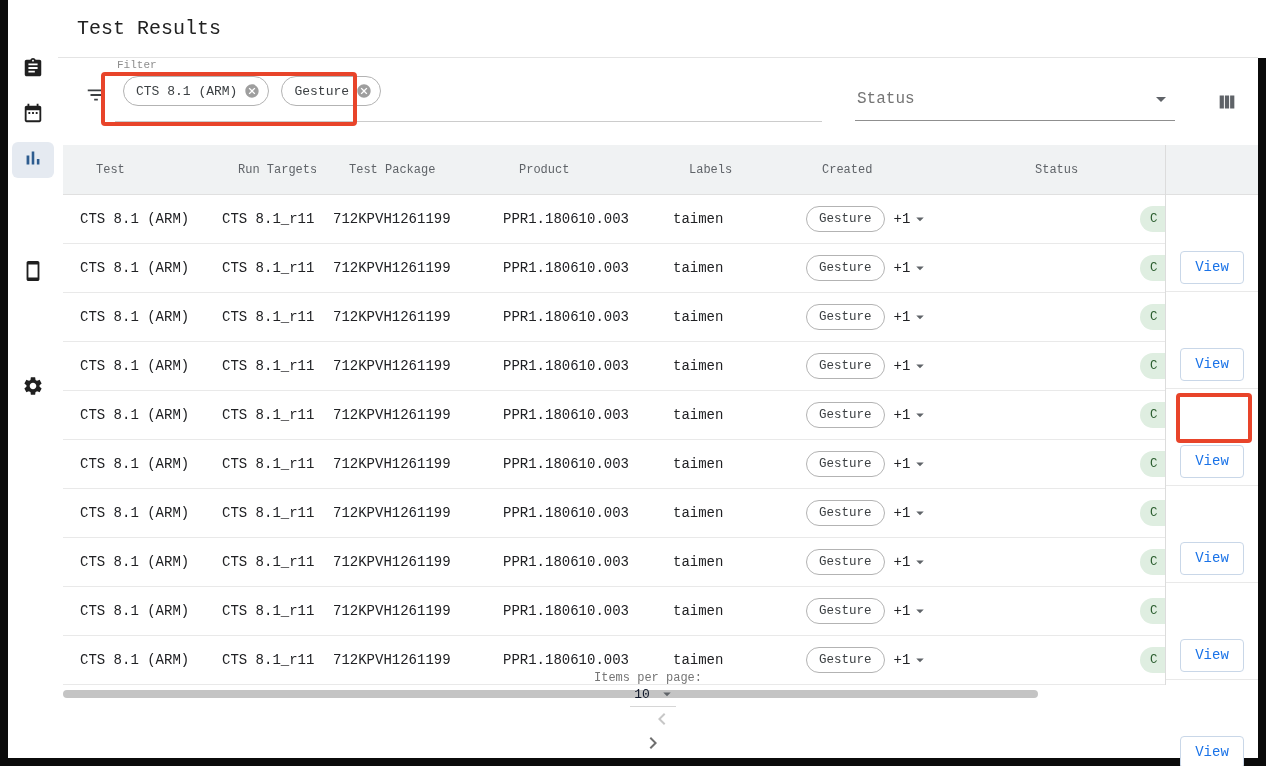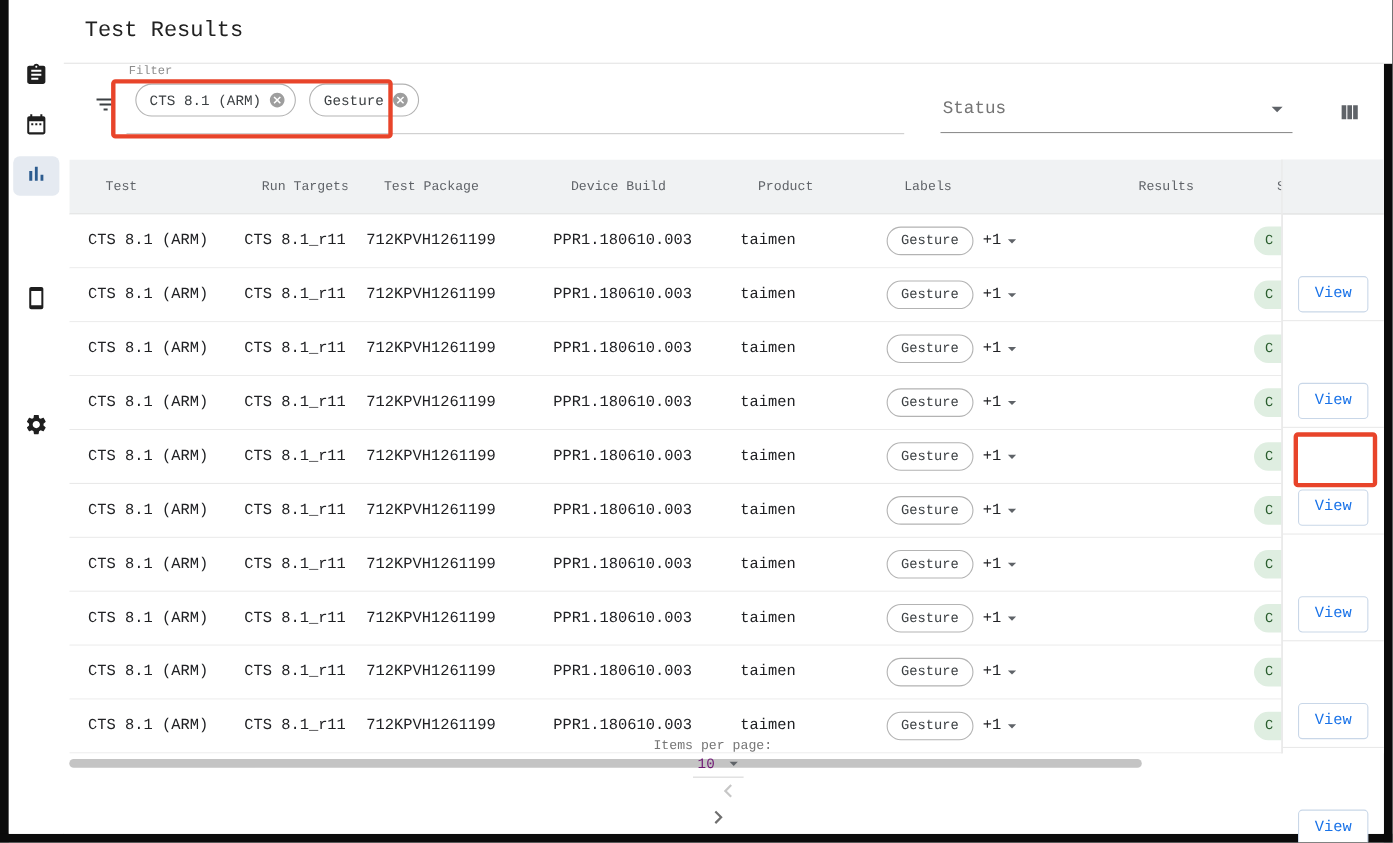--- a/index.html
+++ b/index.html
@@ -56,21 +56,21 @@
   .actions-col{position:absolute;left:1107px;top:145px;width:92px;height:540px;border-left:1px solid #dcdcdc;background:#fff;box-sizing:content-box;}
   .actions-head{height:50px;background:#f0f2f3;border-bottom:1px solid #e0e0e0;box-sizing:border-box;}
   .action-cell{height:49px;border-bottom:1px solid #e9e9e9;display:flex;align-items:center;justify-content:center;box-sizing:border-box;margin-top:48px;}
   .view-btn{width:64px;height:33px;border:1px solid #c9d7e8;border-radius:4px;background:#fff;color:var(--accent,#1a73e8);font-size:14px;font-family:inherit;cursor:pointer;}
   .hscroll{position:absolute;left:5px;top:690px;width:975px;height:8px;border-radius:4px;background:#c4c4c4;cursor:pointer;}
 
   
   .paginator{position:absolute;left:0;top:711px;width:1200px;height:44px;display:flex;align-items:center;justify-content:flex-end;box-sizing:border-box;padding-right:20px;flex-direction:column;}
   .pp-label{font-size:12px;color:#757575;}
   .pp-select{display:inline-flex;align-items:center;margin-left:10px;border-bottom:1px solid #d6d6d6;padding:0 0 3px 4px;cursor:pointer;}
-  .pp-value{font-size:13px;color:#701a75;}
+  .pp-value{font-size:13px;color:#0f172a;}
   .pp-select svg{width:18px;height:18px;fill:#5f6368;margin-left:8px;}
   .pg-btn{width:24px;height:24px;cursor:pointer;}
   .pg-btn svg{width:24px;height:24px;}
   .pg-prev{margin-left:28px;}
   .pg-prev svg{fill:#c7c7c7;}
   .pg-next{margin-left:10px;}
   .pg-next svg{fill:#6f6f6f;}
 
   
   .annot{position:absolute;border:4px solid var(--annotation,#e8442a);border-radius:4px;pointer-events:none;box-sizing:border-box;}
@@ -203,24 +203,23 @@
       <svg viewBox="0 0 24 24">
           <use href="#i-columns"></use>
         </svg>
     </span>
 
     <div class="table-scroll">
       <div class="grid-row thead" id="thead">
           <div class="th">Test</div>
           <div class="th">Run Targets</div>
           <div class="th">Test Package</div>
-          <div class="th">Device Build</div>
           <div class="th">Product</div>
           <div class="th">Labels</div>
-          <div class="th">Results</div>
+          <div class="th">Created</div>
           <div class="th">Status</div>
         </div>
       <div id="tbody">
           <div class="grid-row tr">
     <div class="td c-test">CTS 8.1 (ARM)</div>
     <div class="td c-package">CTS 8.1_r11</div>
     <div class="td c-targets">712KPVH1261199</div>
     <div class="td c-build">PPR1.180610.003</div>
     <div class="td c-product">taimen</div>
     <div class="td c-labels">

